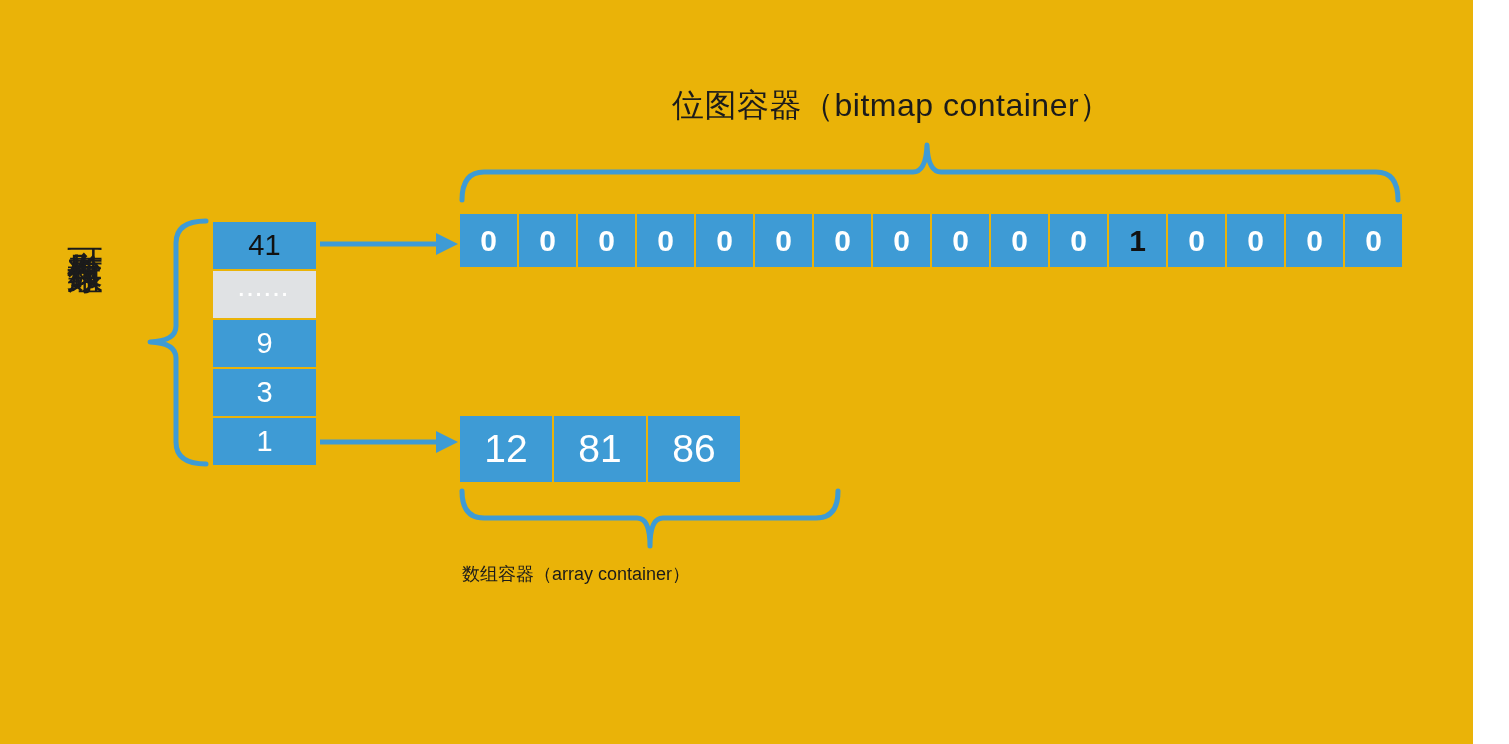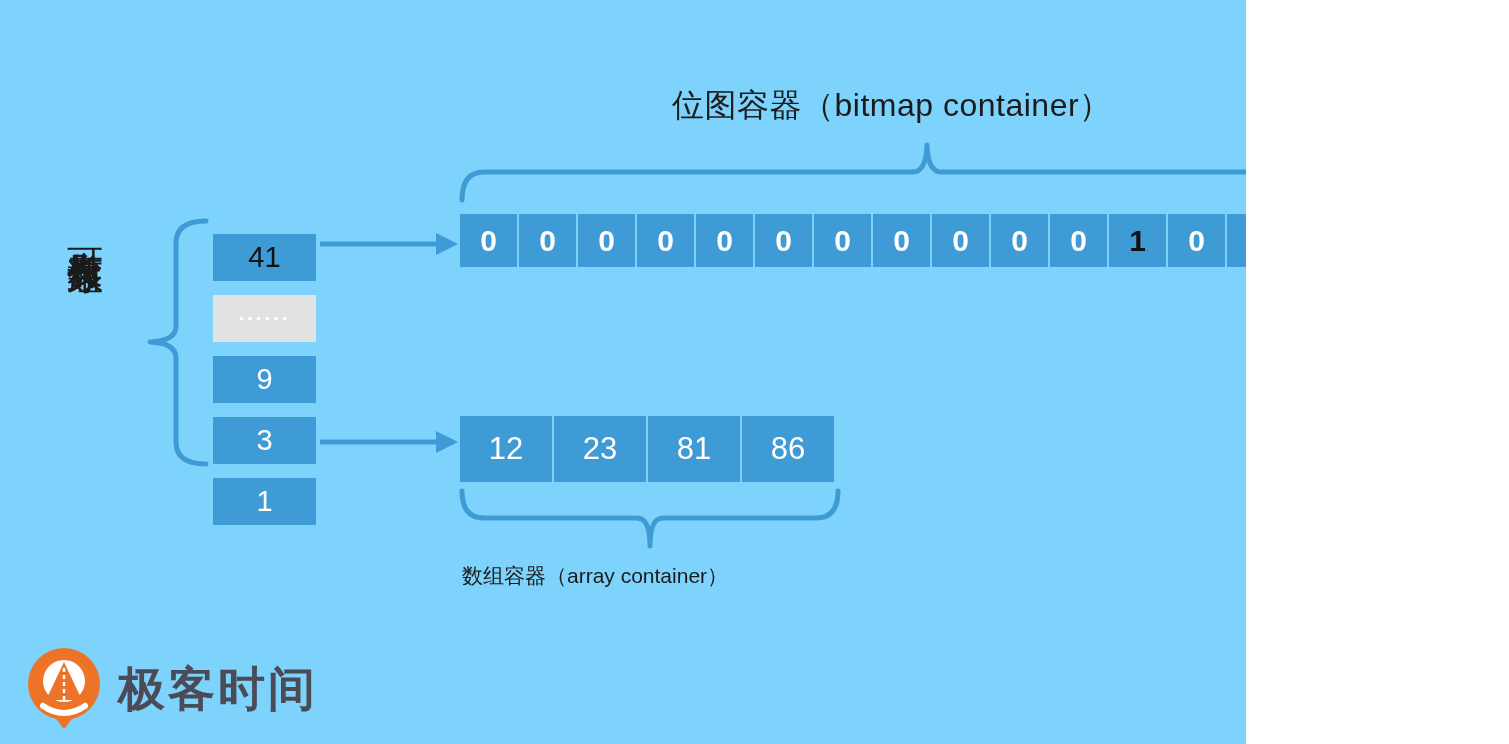--- a/index.html
+++ b/index.html
@@ -6,21 +6,21 @@
     --blue:#3E9BD5;
     --gray:#E0E2E4;
     --ink:#1B1B1B;
     --logo-orange:#ED7329;
     --logo-text:#4B4B57;
   }
   *{margin:0;padding:0;box-sizing:border-box;}
   html,body{background:#fff;}
   body{font-family:"Liberation Sans","DejaVu Sans",sans-serif;}
   .canvas{
-    position:relative;width:1246px;height:744px;background:#7dd3fc;overflow:hidden;
+    position:relative;width:1473px;height:744px;background:#eab308;overflow:hidden;
   }
   .svg-overlay{position:absolute;left:0;top:0;width:1509px;height:744px;pointer-events:none;}
 
   .title{
     position:absolute;left:672px;top:84px;
     font-size:32px;color:var(--ink);letter-spacing:0.5px;white-space:nowrap;
   }
 
   
   .bitmap-row{position:absolute;left:460px;top:214px;display:flex;gap:2px;}
@@ -29,44 +29,44 @@
     color:#fff;font-size:30px;font-weight:600;
     display:flex;align-items:center;justify-content:center;
   }
   .bcell.hl{color:#111;}
 
   
   .varray{position:absolute;left:213px;top:222px;display:flex;flex-direction:column;gap:2px;}
   .vcell{
     width:103px;height:47px;background:var(--blue);
     color:#fff;font-size:29px;
-    display:flex;align-items:center;justify-content:center;margin-top:12px;
+    display:flex;align-items:center;justify-content:center;
   }
   .vcell.head{color:#111;}
   .vcell.ellipsis{
     background:var(--gray);color:#fff;font-size:20px;font-weight:700;letter-spacing:2px;
   }
 
   .vlabel{
     position:absolute;left:64px;top:220px;
     writing-mode:vertical-rl;text-orientation:upright;
     font-size:36px;color:var(--ink);letter-spacing:2px;line-height:42px;
   }
 
   
   .arow{position:absolute;left:460px;top:416px;display:flex;gap:2px;}
   .acell{
     width:92px;height:66px;background:var(--blue);
-    color:#fff;font-size:31px;
+    color:#fff;font-size:39px;
     display:flex;align-items:center;justify-content:center;
   }
 
   .alabel{
     position:absolute;left:462px;top:562px;
-    font-size:21px;color:var(--ink);white-space:nowrap;
+    font-size:18px;color:var(--ink);white-space:nowrap;
   }
 
   
   .logo{position:absolute;left:26px;top:648px;display:flex;align-items:center;gap:14px;}
   .logo-text{
     font-size:47px;font-weight:700;color:var(--logo-text);letter-spacing:3px;white-space:nowrap;
   }
 </style>
 </head>
 <body>
@@ -118,32 +118,20 @@
   <div class="varray">
       <div class="vcell head">41</div>
       <div class="vcell ellipsis">······</div>
       <div class="vcell">9</div>
       <div class="vcell">3</div>
       <div class="vcell">1</div>
     </div>
 
   <div class="arow">
       <div class="acell">12</div>
-      <div class="acell">23</div>
       <div class="acell">81</div>
       <div class="acell">86</div>
     </div>
 
   <div class="alabel">数组容器（array container）</div>
 
-  <div class="logo">
-    <svg width="78" height="82" viewBox="0 0 78 82" xmlns="http://www.w3.org/2000/svg">
-      <circle cx="38" cy="36" r="36" fill="#ED7329"></circle>
-      <circle cx="38" cy="33" r="21" fill="#ffffff"></circle>
-      <path d="M38 14 L56 52 L20 52 Z" fill="#ED7329"></path>
-      <line x1="38" y1="20" x2="38" y2="52" stroke="#ffffff" stroke-width="2.5" stroke-dasharray="4 3"></line>
-      <path d="M17 58 Q38 72 59 58" stroke="#ffffff" stroke-width="6" fill="none" stroke-linecap="round"></path>
-      <path d="M27 67 Q38 73 49 67 L38 81 Z" fill="#ED7329"></path>
-    </svg>
-    <div class="logo-text">极客时间</div>
-  </div>
 
 </div>
 
 </body></html>

